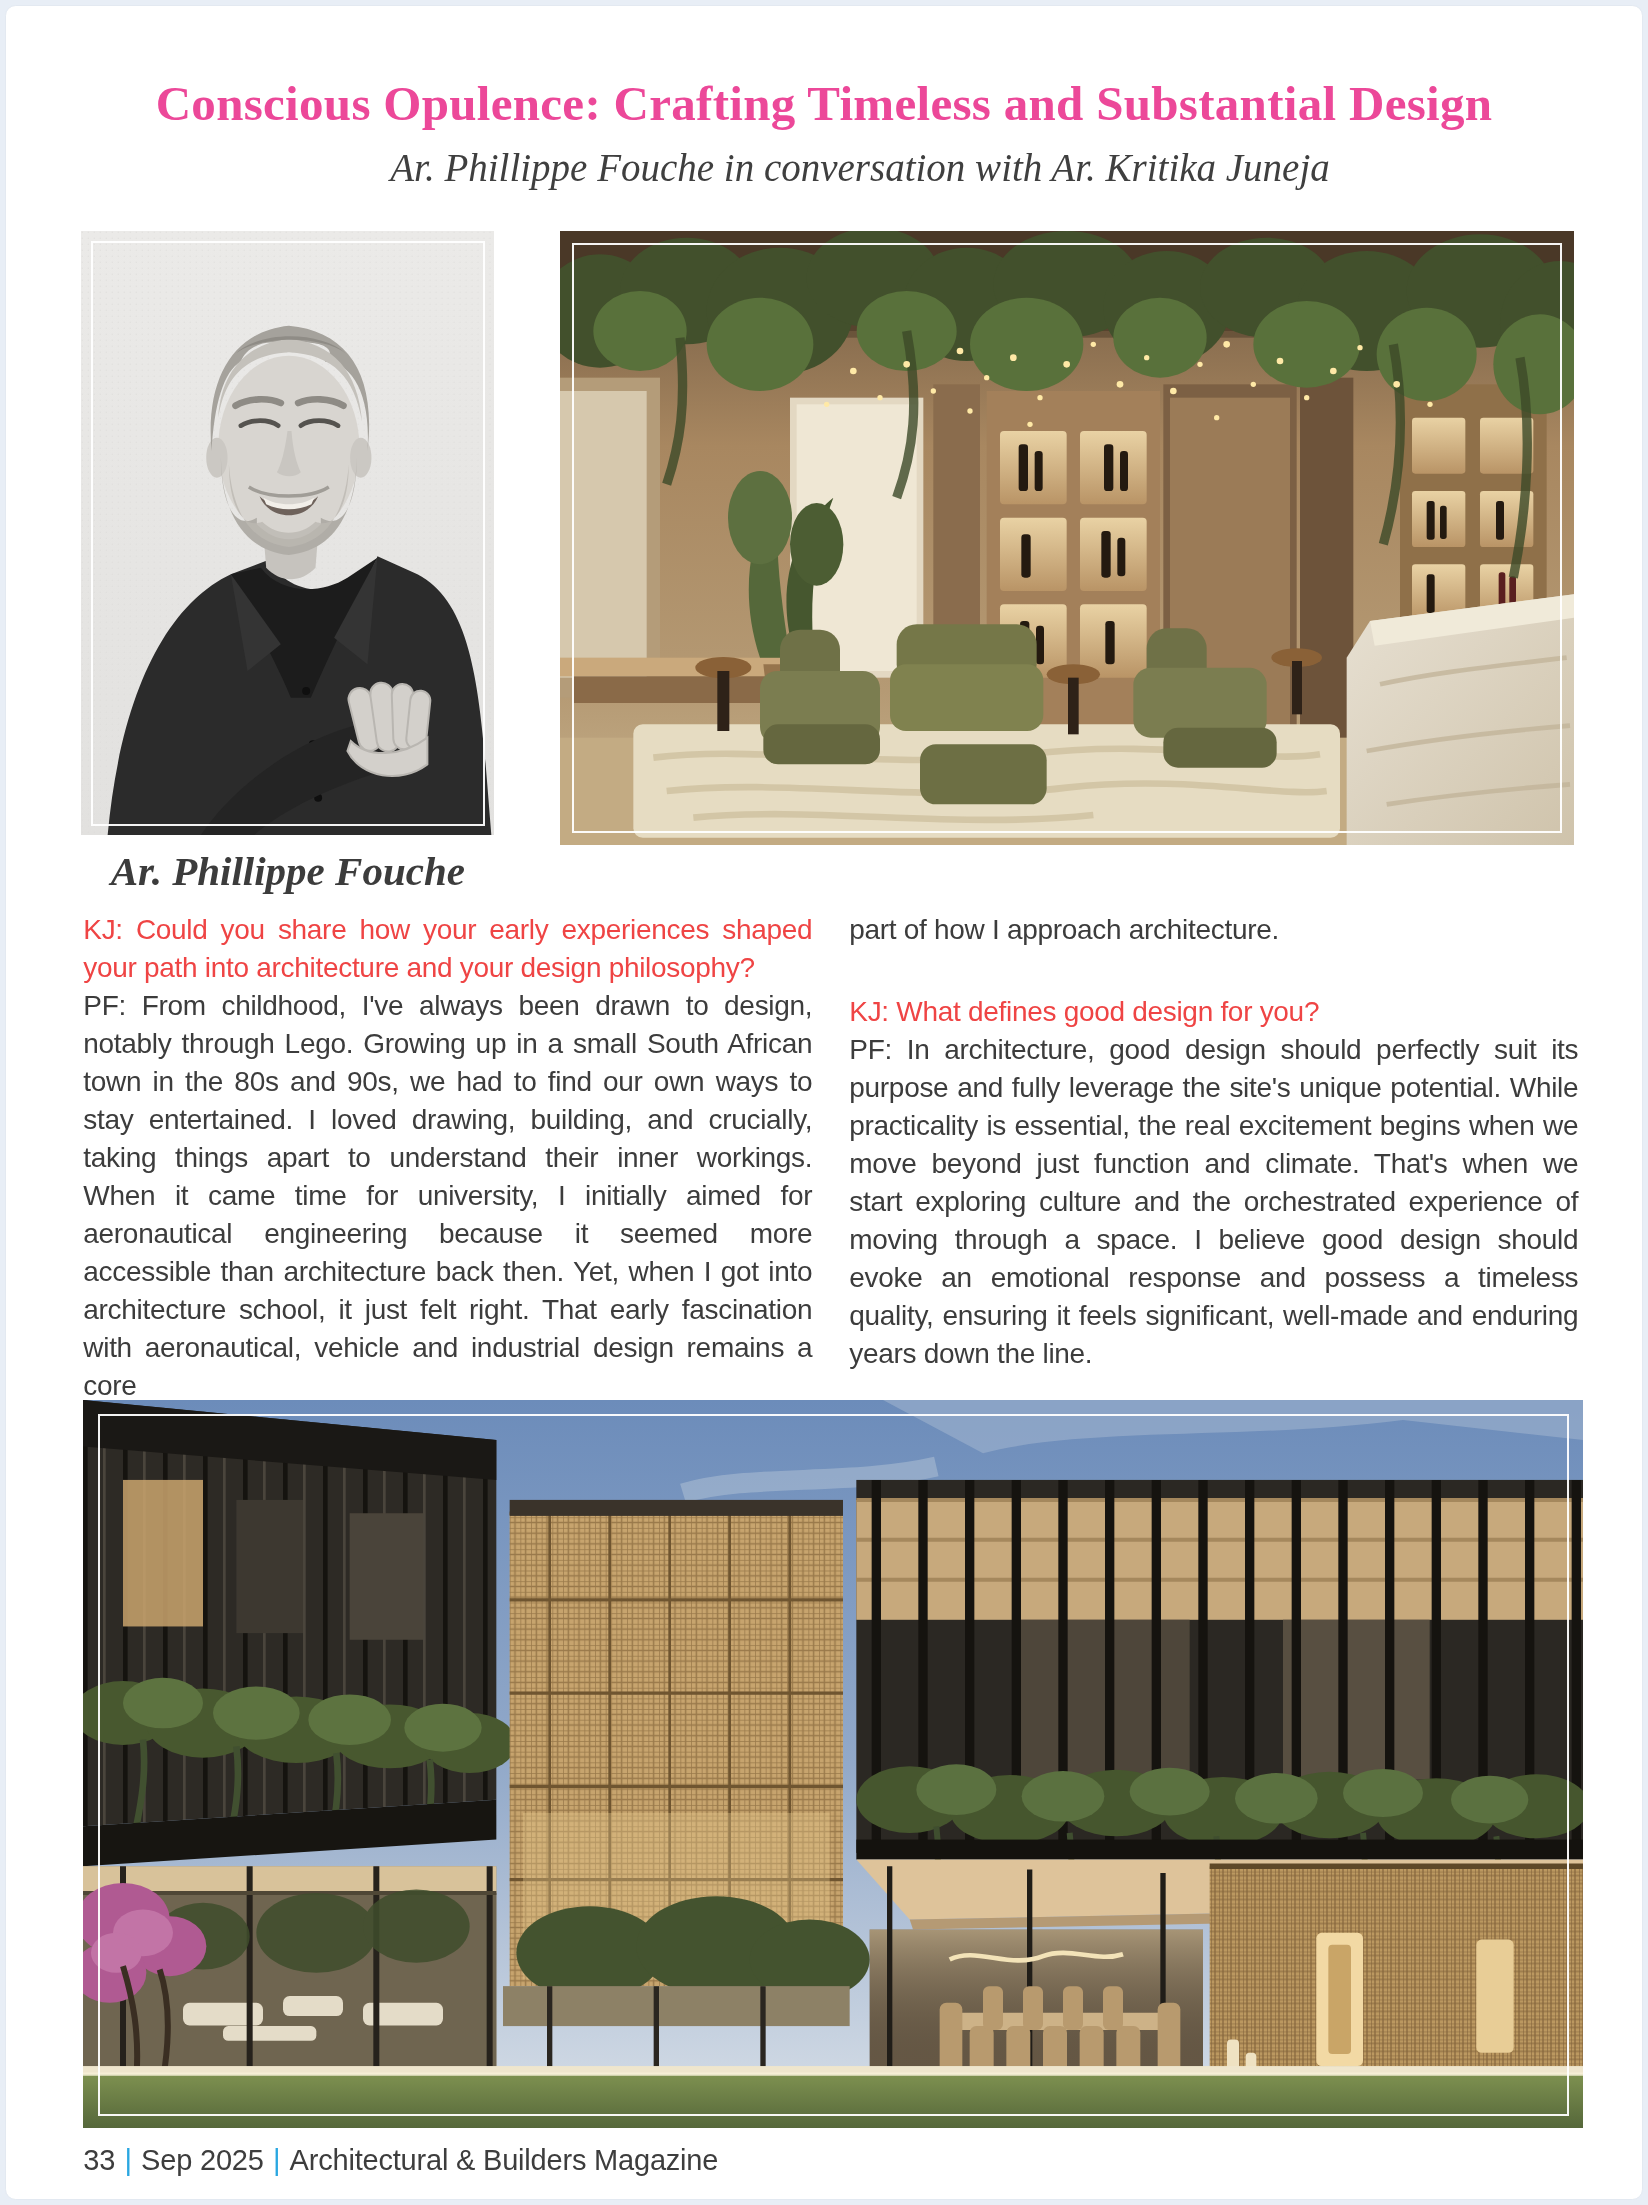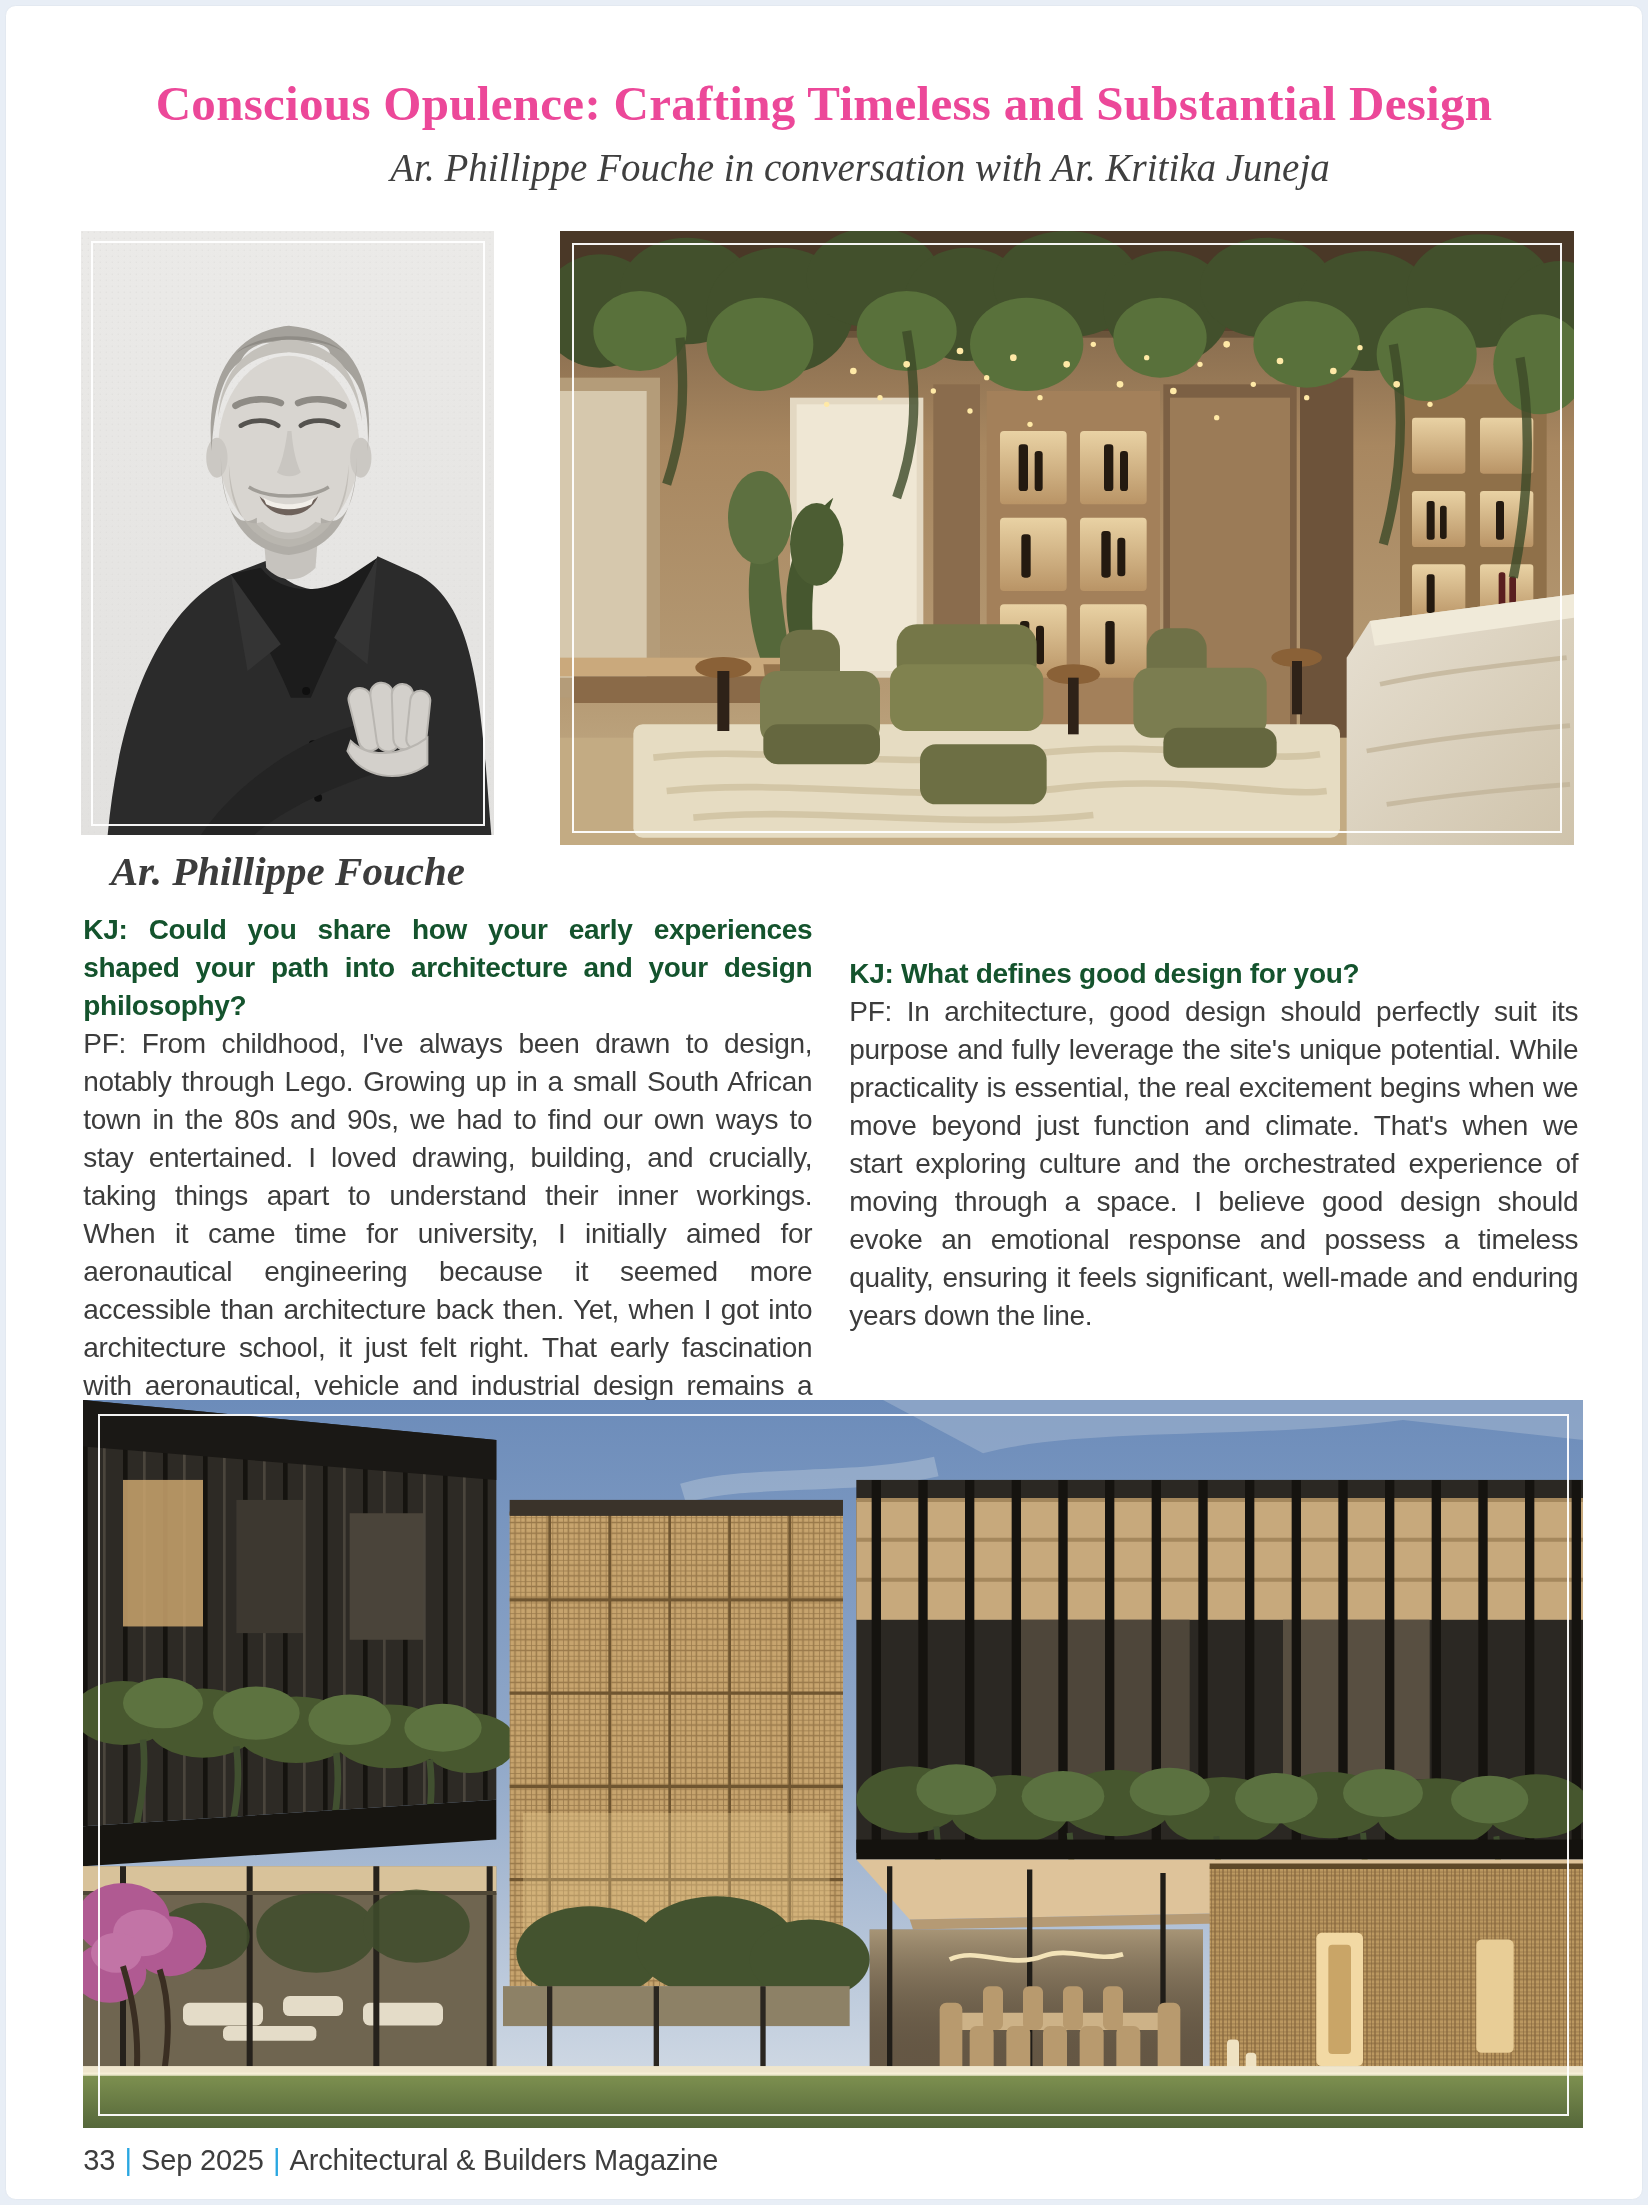--- a/index.html
+++ b/index.html
@@ -46,21 +46,21 @@
   .columns{
     position:absolute;left:77px;top:905px;width:1496px;
     display:flex;gap:37px;
   }
   .col{width:729px;}
   .col p{
     margin:0;
     font-size:28px;line-height:38px;letter-spacing:-0.3px;
     color:#3c3c3c;text-align:justify;
   }
-  .col p.q{font-weight:bold;color:#14532d;}
+  .col p.q{font-weight:normal;color:#ef4444;}
   .col p.q2{margin-top:44px;}
   .footer{
     position:absolute;left:77px;top:2138px;
     font-size:29px;color:#3d3d3d;letter-spacing:-0.2px;
   }
   .footer .sep{color:#2aa7e1;padding:0 9.3px;font-weight:400;}
 </style>
 </head>
 <body>
 
@@ -308,20 +308,21 @@
   </div>
 
   <div class="caption">Ar. Phillippe Fouche</div>
 
   <div class="columns">
     <div class="col">
       <p class="q">KJ: Could you share how your early experiences shaped your path into architecture and your design philosophy?</p>
       <p>PF: From childhood, I've always been drawn to design, notably through Lego. Growing up in a small South African town in the 80s and 90s, we had to find our own ways to stay entertained. I loved drawing, building, and crucially, taking things apart to understand their inner workings. When it came time for university, I initially aimed for aeronautical engineering because it seemed more accessible than architecture back then. Yet, when I got into architecture school, it just felt right. That early fascination with aeronautical, vehicle and industrial design remains a core</p>
     </div>
     <div class="col">
+      <p>part of how I approach architecture.</p>
       <p class="q q2">KJ: What defines good design for you?</p>
       <p>PF: In architecture, good design should perfectly suit its purpose and fully leverage the site's unique potential. While practicality is essential, the real excitement begins when we move beyond just function and climate. That's when we start exploring culture and the orchestrated experience of moving through a space. I believe good design should evoke an emotional response and possess a timeless quality, ensuring it feels significant, well-made and enduring years down the line.</p>
     </div>
   </div>
 
   <div class="photo" id="render">
     <svg viewBox="0 0 2250 1093" preserveAspectRatio="none">
       <defs>
         <linearGradient id="sky" x1="0" y1="0" x2="0" y2="1">
           <stop offset="0" stop-color="#6c8cba"></stop>

